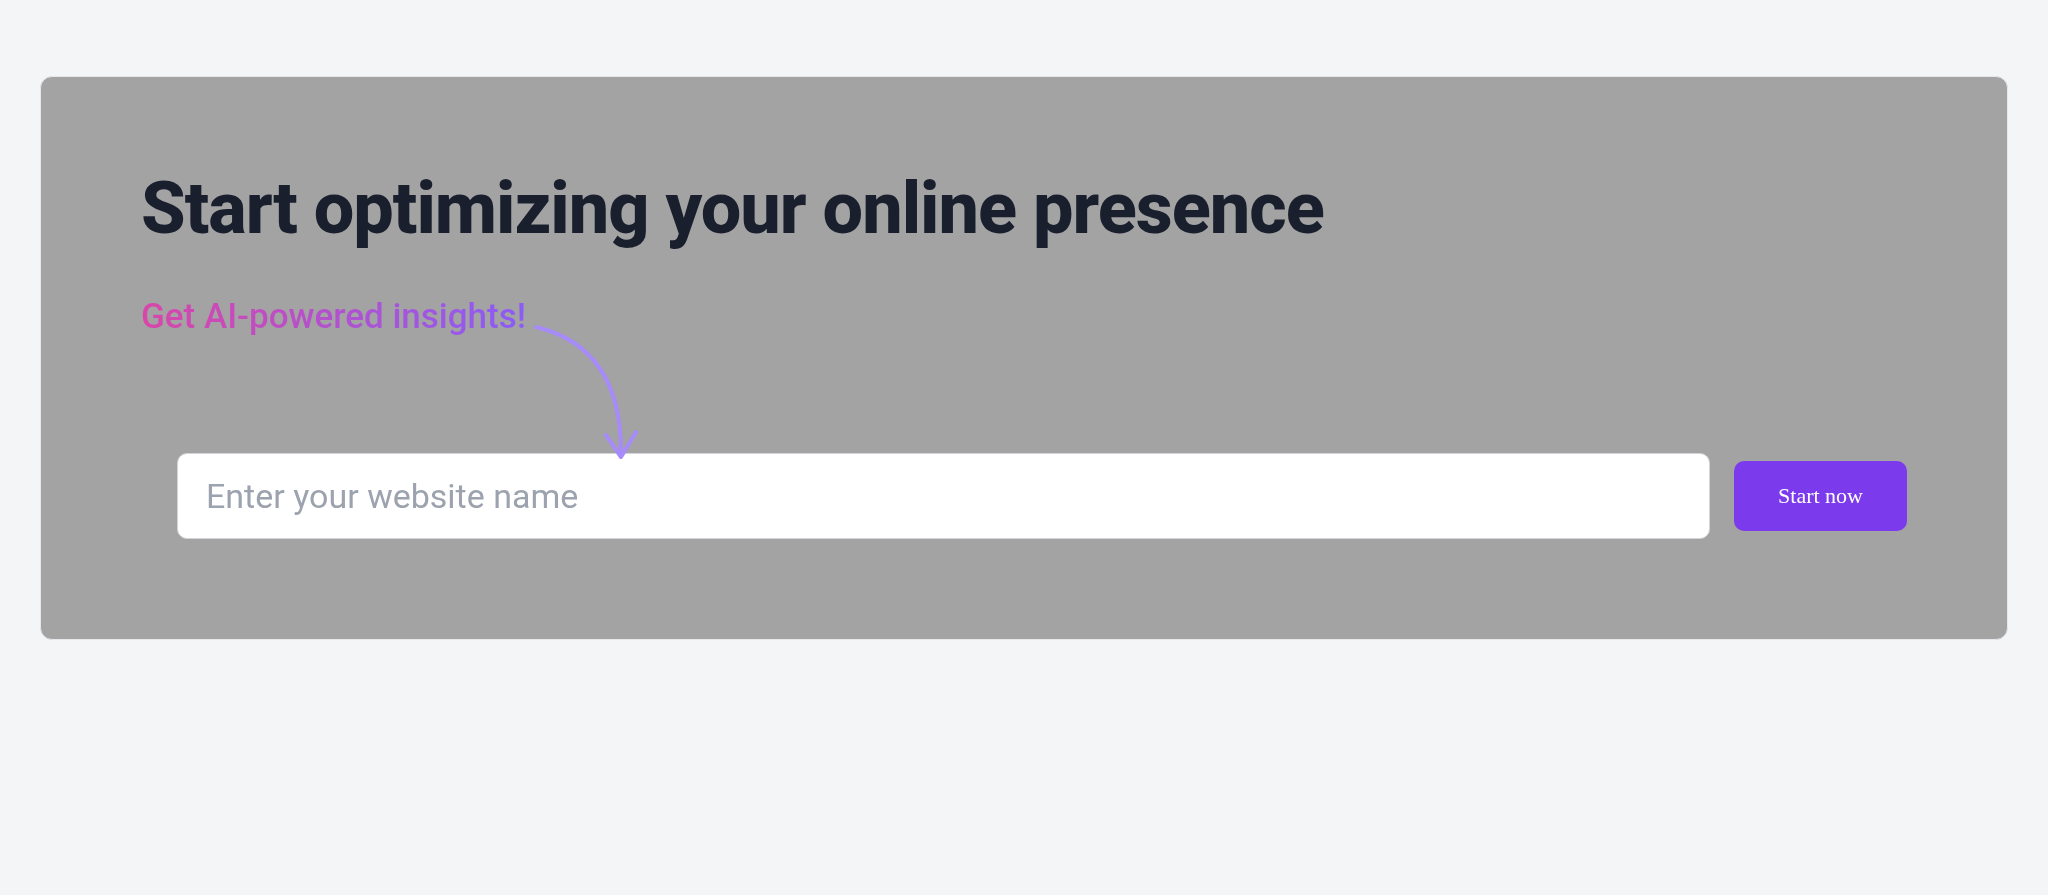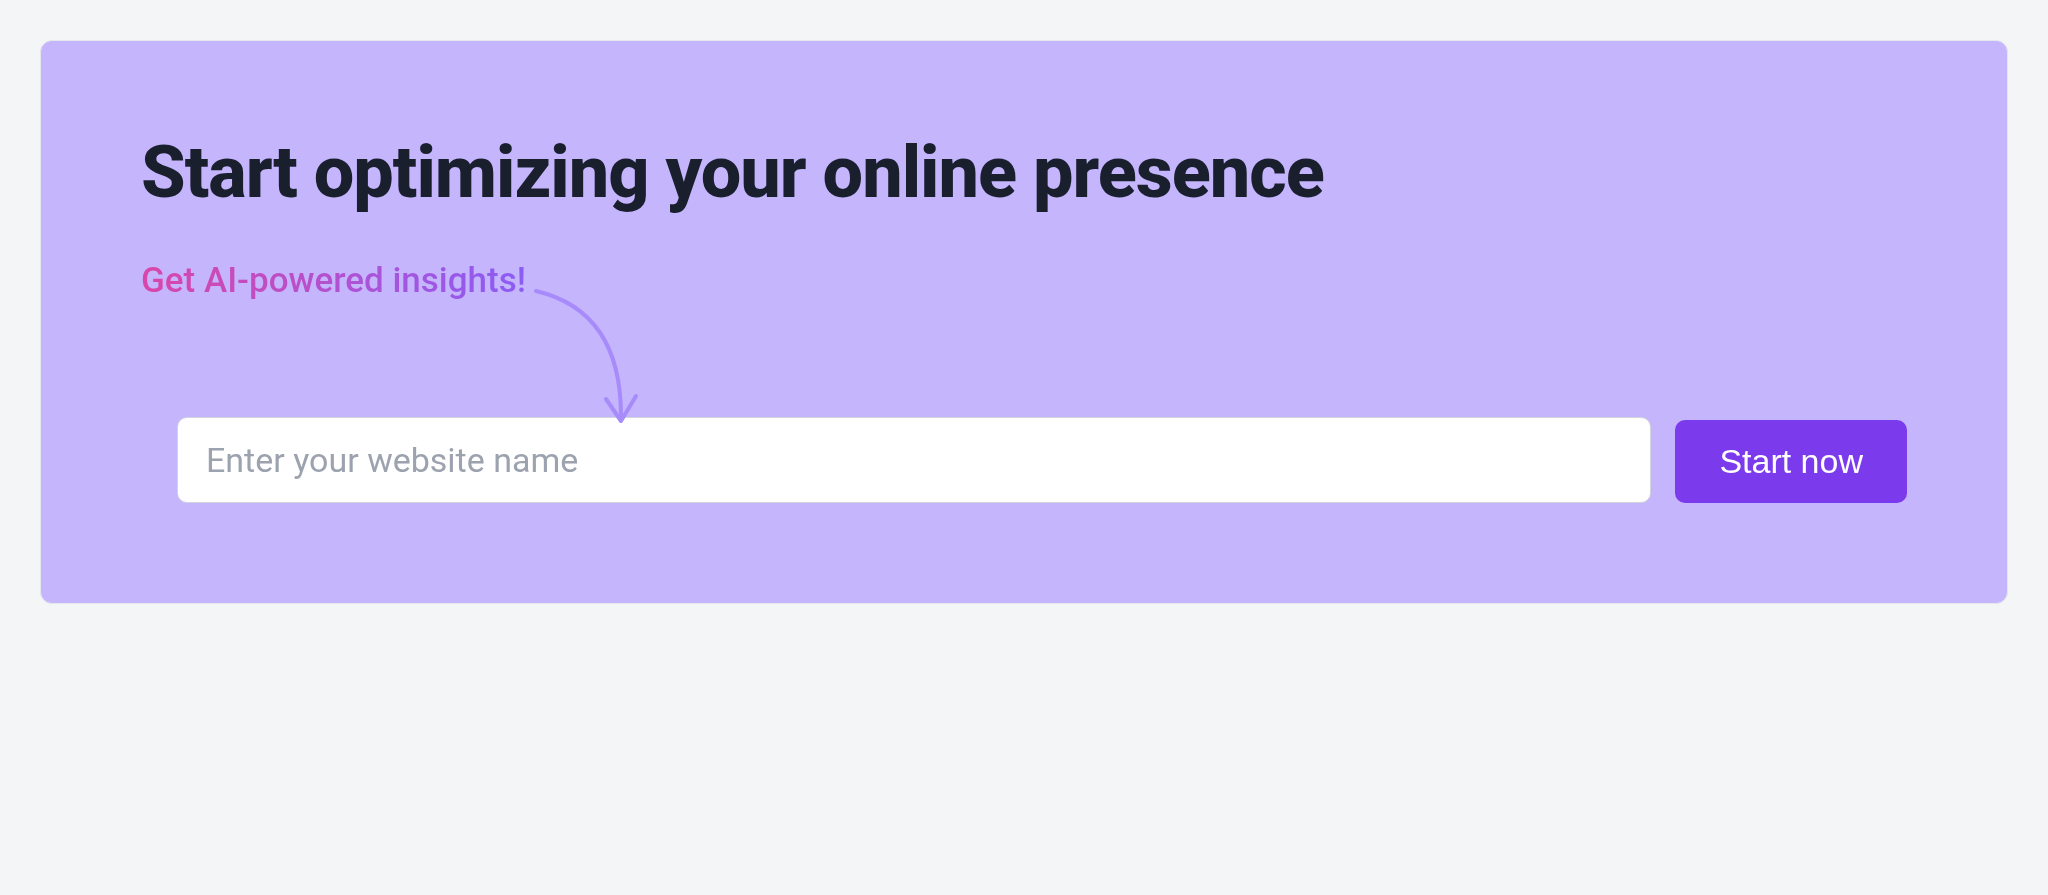--- a/index.html
+++ b/index.html
@@ -10,25 +10,26 @@
     
     body {
       font-family: -apple-system, BlinkMacSystemFont, "Segoe UI", Roboto, Helvetica, Arial, sans-serif;
       background-color: #f4f5f7;
       padding: 40px;
       width: 2048px;
       height: 895px;
     }
     
     .card {
-      background-color: #c4b5fd;
+      background-color: #a3a3a3;
       border: 1px solid #e5e7eb;
       border-radius: 12px;
       padding: 90px 100px 100px 100px;
       position: relative;
+      margin-top: 36px;
     }
     
     .heading {
       font-size: 72px;
       font-weight: 800;
       color: #1a1f2e;
       line-height: 1.18;
       letter-spacing: -1px;
       margin-bottom: 40px;
       max-width: 1200px;
@@ -72,21 +73,21 @@
       right: -120px;
       top: 25px;
       width: 120px;
       height: 160px;
     }
     
     .input-row {
       display: flex;
       gap: 24px;
       margin-top: 110px;
-      align-items: flex-end;
+      align-items: center;
       padding-left: 36px;
     }
     
     .website-input {
       flex: 1;
       font-size: 34px;
       padding: 22px 28px;
       border: 1px solid #d1d5db;
       border-radius: 10px;
       color: #1a1f2e;
@@ -94,27 +95,27 @@
       font-family: inherit;
     }
     
     .website-input::placeholder {
       color: #9ca3af;
     }
     
     .start-button {
       background-color: #7c3aed;
       color: #ffffff;
-      font-size: 34px;
+      font-size: 22px;
       font-weight: 500;
       padding: 22px 44px;
       border: none;
       border-radius: 10px;
       cursor: pointer;
-      font-family: Liberation Sans, sans-serif;
+      font-family: Liberation Serif, serif;
       white-space: nowrap;
     }
   </style>
 </head>
 <body>
 
 <div class="card">
   <h1 class="heading">Start optimizing your online presence</h1>
 
   <div class="content-row">

